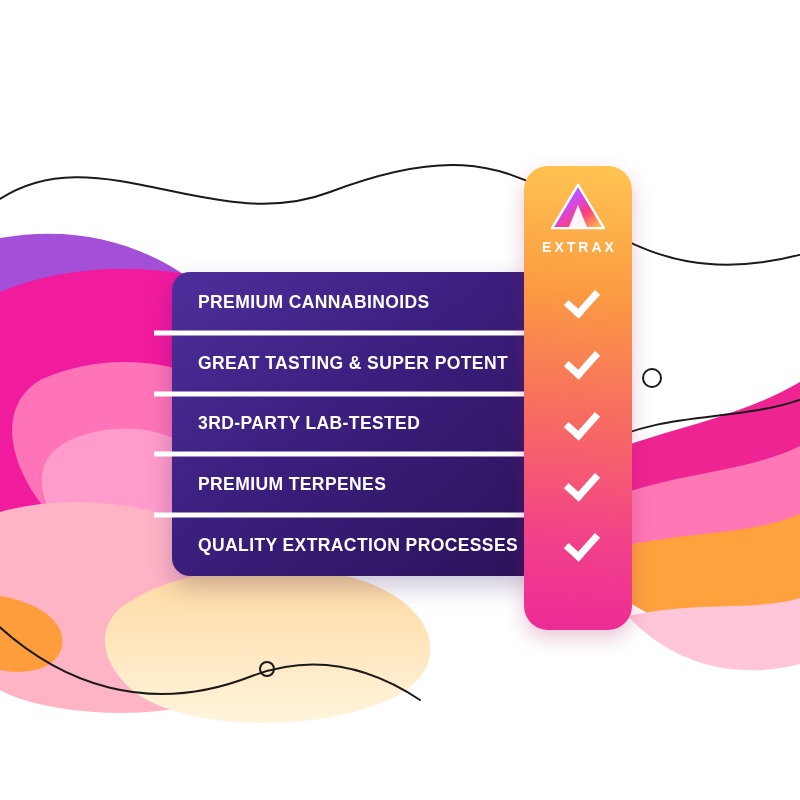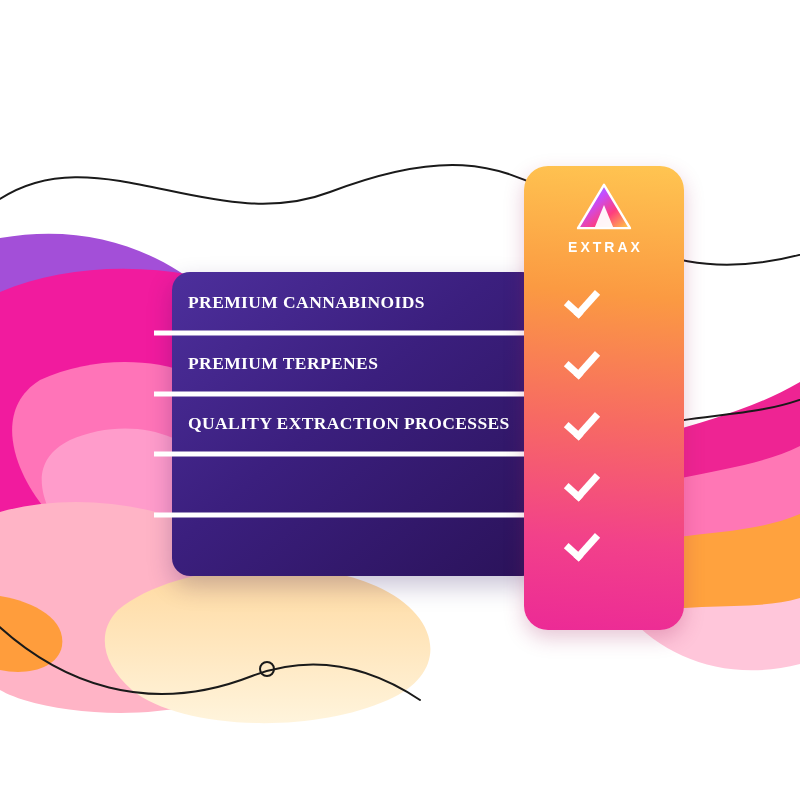--- a/index.html
+++ b/index.html
@@ -28,23 +28,22 @@
     height: 304px;
     border-radius: 18px;
     background: linear-gradient(140deg, #4d2f9c 0%, #3b1f7e 45%, #2a1259 100%);
     z-index: 2;
     box-shadow: 0 10px 24px rgba(40, 15, 90, 0.25);
   }
   .row {
     height: 20%;
     display: flex;
     align-items: center;
-    padding-left: 16px;
+    padding-left: 26px;
     box-sizing: border-box;
-    font-family: Liberation Serif, serif;
   }
   .row .label {
     color: #ffffff;
     font-size: 17.5px;
     font-weight: 700;
     letter-spacing: 0.4px;
     white-space: nowrap;
   }
   .divider {
     position: absolute;
@@ -57,27 +56,26 @@
   .d1 { top: 20%; }
   .d2 { top: 40%; }
   .d3 { top: 60%; }
   .d4 { top: 80%; }
 
   
   .bar {
     position: absolute;
     left: 524px;
     top: 166px;
-    width: 128px;
+    width: 108px;
     height: 464px;
     border-radius: 24px;
     background: linear-gradient(185deg, #ffc551 0%, #fb9a42 28%, #f76a63 55%, #f2418a 80%, #ec2a96 100%);
     z-index: 3;
     box-shadow: 0 8px 20px rgba(160, 30, 90, 0.25);
-    padding-left: 32px;
   }
   .logo {
     position: absolute;
     top: 16px;
     left: 0;
     right: 0;
     text-align: center;
   }
   .logo svg { display: inline-block; }
   .wordmark {
@@ -148,20 +146,26 @@
     <path d="M-10,206 C90,128 210,238 330,192 C430,154 500,152 580,212 C650,264 720,278 810,252" fill="none" stroke="#1a1a1a" stroke-width="2" stroke-linecap="round"></path>
     <path d="M596,446 C670,408 740,424 810,396" fill="none" stroke="#1a1a1a" stroke-width="2" stroke-linecap="round"></path>
     <path d="M-10,618 C60,686 150,716 252,676 C316,652 372,668 420,700" fill="none" stroke="#1a1a1a" stroke-width="2" stroke-linecap="round"></path>
     <circle cx="267" cy="669" r="7" fill="none" stroke="#1a1a1a" stroke-width="2"></circle>
     <circle cx="652" cy="378" r="9" fill="none" stroke="#1a1a1a" stroke-width="2"></circle>
   </svg>
 
   <div class="panel">
     <div class="row">
       <span class="label">PREMIUM CANNABINOIDS</span>
+    </div>
+    <div class="row">
+      <span class="label">GREAT TASTING &amp; SUPER POTENT</span>
+    </div>
+    <div class="row">
+      <span class="label">3RD-PARTY LAB-TESTED</span>
     </div>
     <div class="row">
       <span class="label">PREMIUM TERPENES</span>
     </div>
     <div class="row">
       <span class="label">QUALITY EXTRACTION PROCESSES</span>
     </div>
     <div class="divider d1"></div>
     <div class="divider d2"></div>
     <div class="divider d3"></div>

